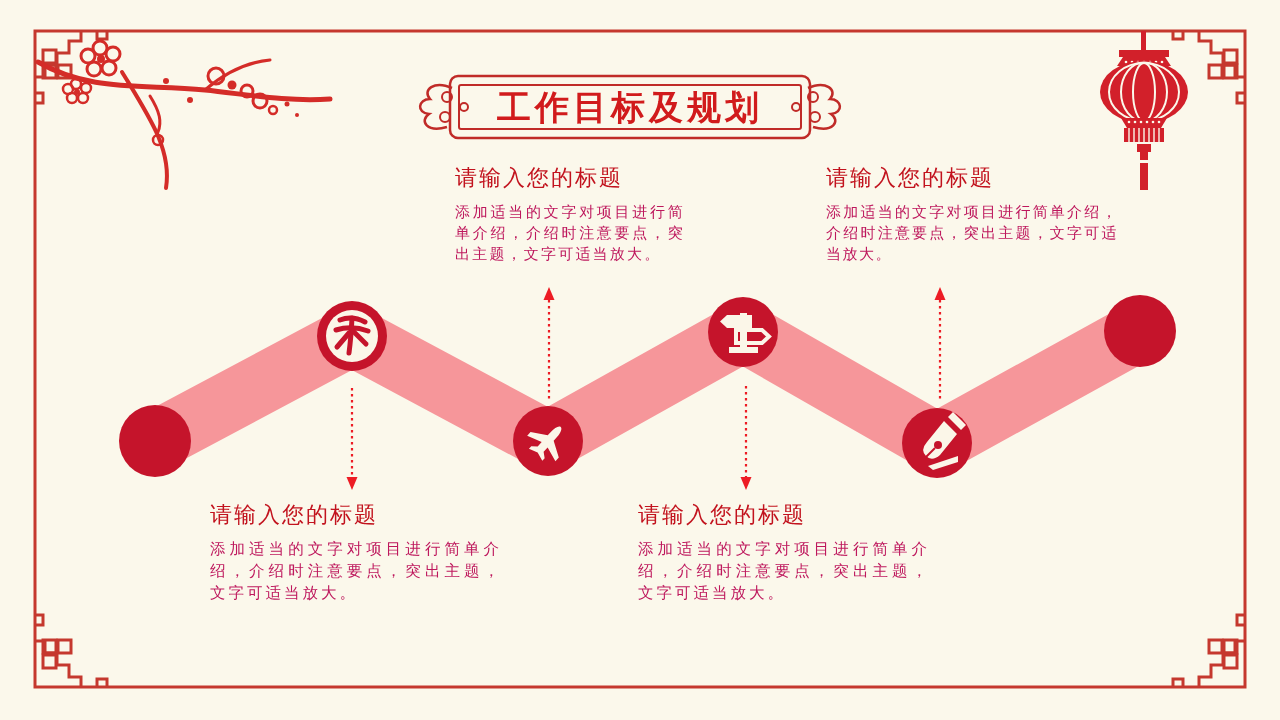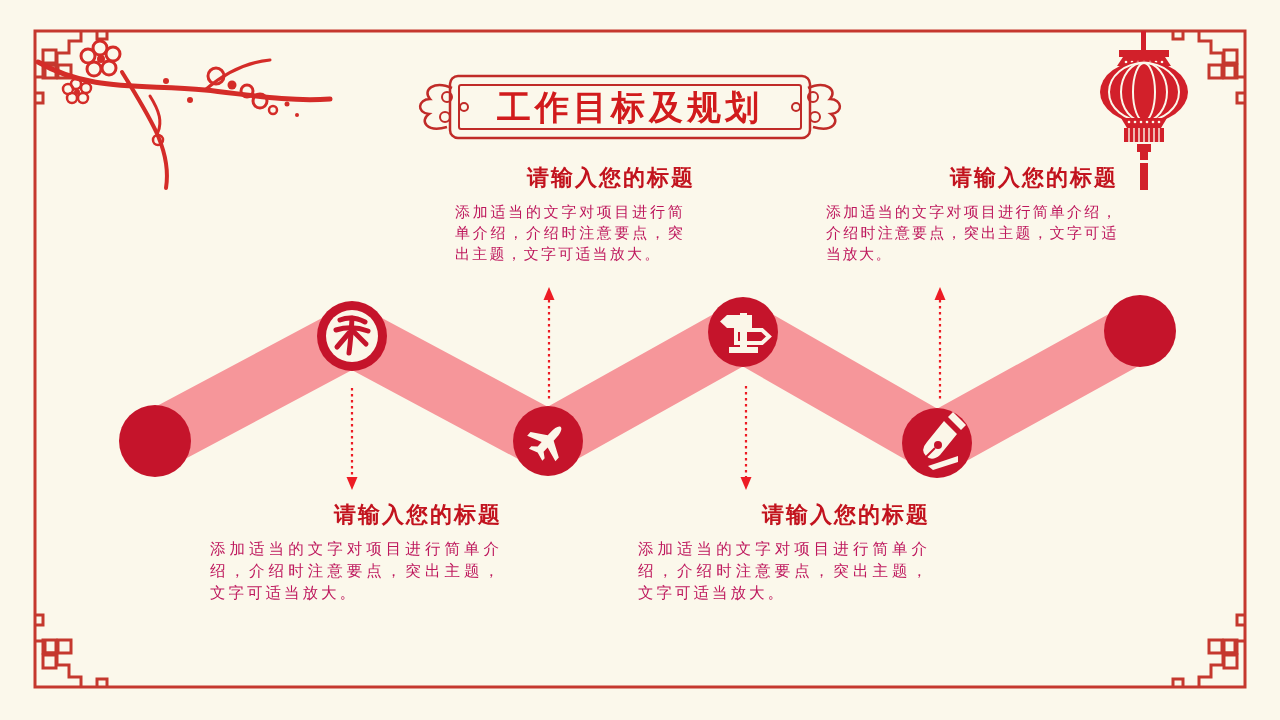--- a/index.html
+++ b/index.html
@@ -13,23 +13,23 @@
   
   .banner-title{
     left:460px;top:86px;width:340px;height:44px;
     text-align:center;line-height:44px;
     font-family:"Liberation Serif","DejaVu Serif",serif;
     font-weight:bold;font-size:34px;letter-spacing:4px;color:#D11B1C;
   }
   
   .section{position:absolute;}
   .sec-title{
-    text-align:right;
+    text-align:left;
     font-family:"Liberation Serif","DejaVu Serif",serif;
-    font-weight:bold;font-size:22px;letter-spacing:2px;color:#C2131E;
+    font-weight:normal;font-size:22px;letter-spacing:2px;color:#C2131E;
     margin-bottom:8px;white-space:nowrap;
   }
   .sec-body{
     font-size:15px;line-height:21px;color:#be185d;
     text-align:justify;text-justify:inter-character;
   }
   #sec-tm{left:455px;top:163px;width:240px;}
   #sec-tm .sec-body{width:230px;letter-spacing:2.2px;}
   #sec-tr{left:826px;top:163px;width:292px;}
   #sec-tr .sec-body{width:292px;letter-spacing:1.5px;}

